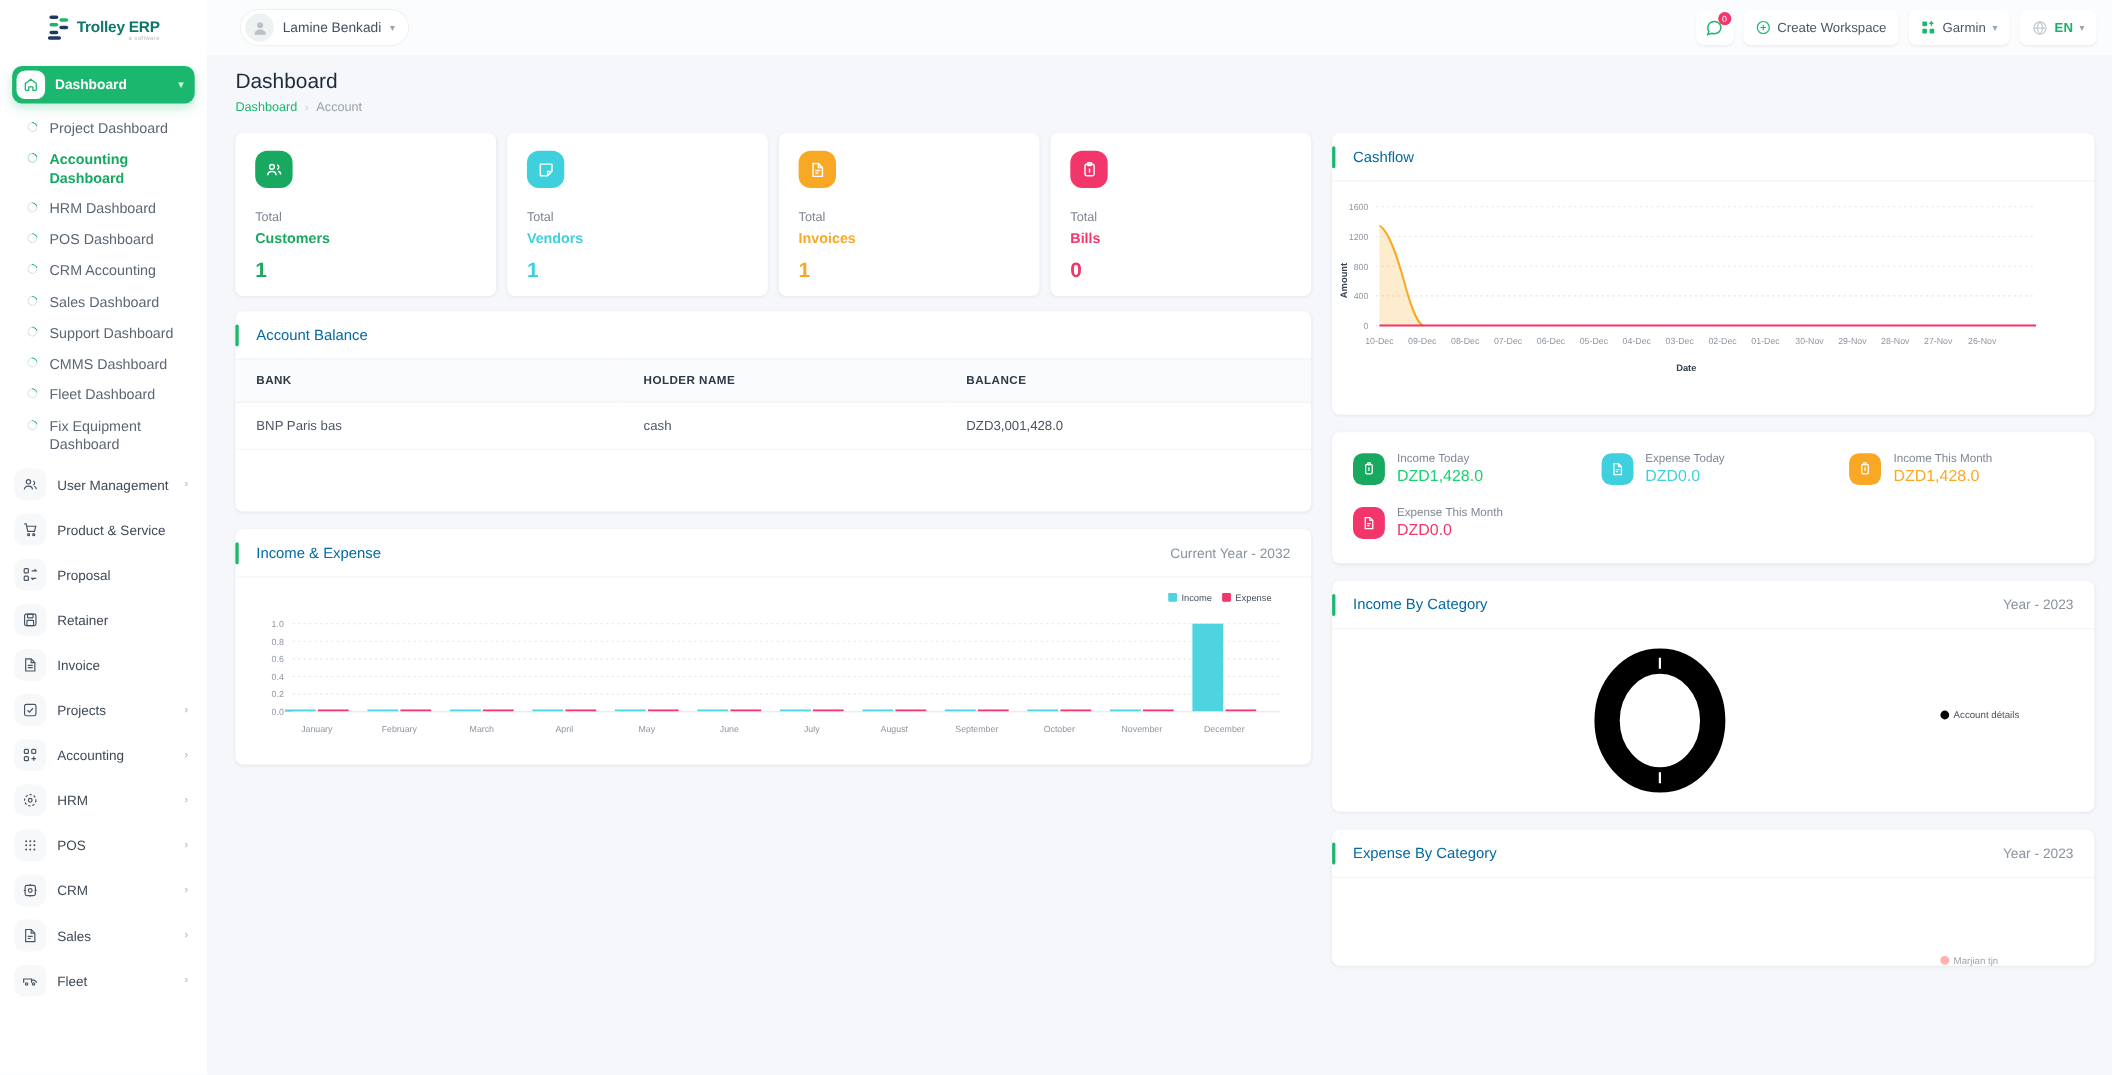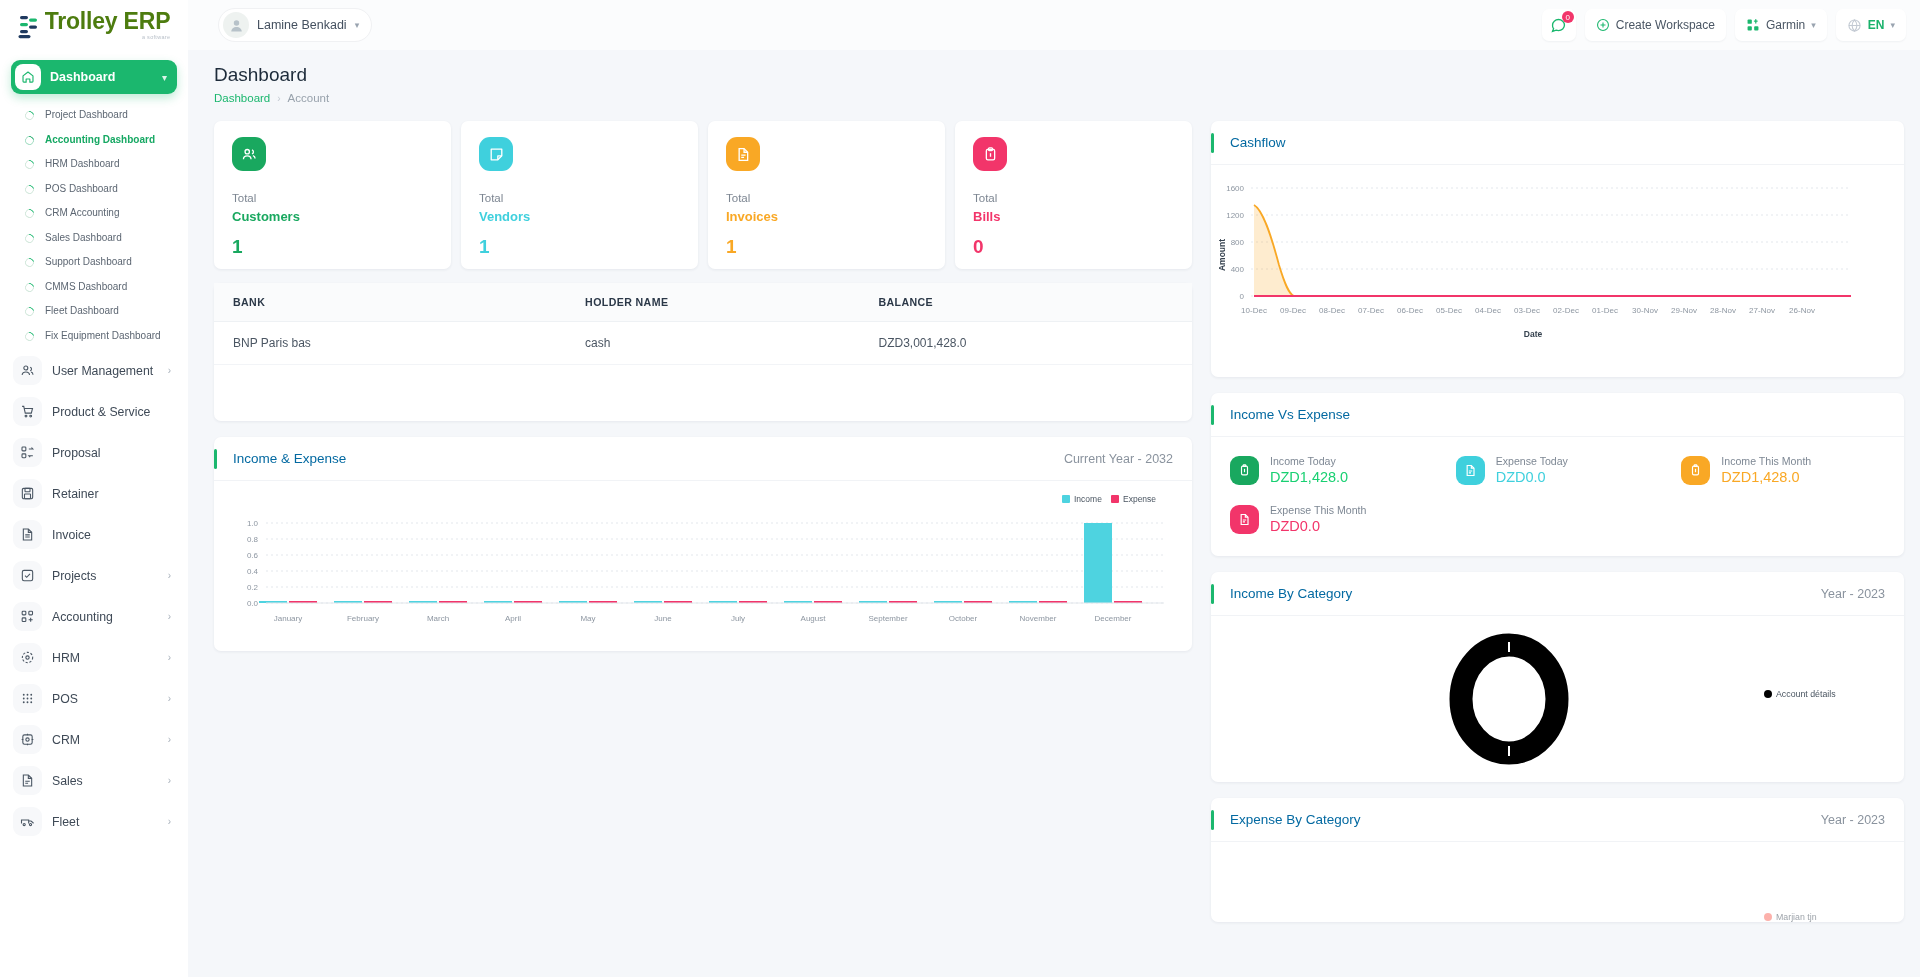--- a/index.html
+++ b/index.html
@@ -19,21 +19,21 @@
     position: relative; z-index: 30;
   }
   .brand {
     width: 188px; min-width: 188px; height: 50px;
     display: flex; align-items: center; justify-content: center;
     background: #fff;
   }
   .brand-logo { display: flex; align-items: flex-end; gap: 5px; }
   .brand-mark { width: 22px; height: 26px; position: relative; }
   .brand-text { display: flex; flex-direction: column; line-height: 1; }
-  .brand-name { font-size: 23px; font-weight: 700; color: #4d7c0f; letter-spacing: -.2px; }
+  .brand-name { font-size: 14px; font-weight: 700; color: #0f766e; letter-spacing: -.2px; }
   .brand-sub { font-size: 5.5px; color: #b9c0c9; text-align: right; margin-top: 2px; letter-spacing: .3px;}
 
   .user-chip {
     margin-left: 30px;
     height: 34px; border-radius: 18px; background: #fff;
     border: 1px solid #f0f1f3;
     display: flex; align-items: center; gap: 8px;
     padding: 0 12px 0 4px;
   }
   .avatar {
@@ -79,23 +79,22 @@
   .nav-active .ico-box {
     width: 26px; height: 26px; border-radius: 8px; background: #fff;
     display: flex; align-items: center; justify-content: center;
   }
   .nav-active .lbl { color: #fff; font-size: 12.5px; font-weight: 700; }
   .nav-active .chev { margin-left: auto; color: #d9f5e8; font-size: 10px; }
 
   .sub-list { padding: 9px 0 2px 0; }
   .sub-item {
     display: flex; align-items: flex-start; gap: 11px;
-    padding: 6px 0 6px 14px; font-size: 10px; color: #5c6672;
+    padding: 6px 0 6px 14px; font-size: 13px; color: #5c6672;
     line-height: 1.25;
-    text-align: center;
   }
   .sub-item .dot {
     width: 9px; height: 9px; min-width: 9px; margin-top: 2px;
     border: 1.4px solid #cfe6d9; border-radius: 50%;
     border-top-color: #1bb76e; transform: rotate(35deg);
   }
   .sub-item.active { color: #16a863; font-weight: 700; }
   .sub-item.active .dot { border-color: #9fdcc0; border-top-color: #16a863; }
 
   .nav-item {
@@ -521,20 +520,23 @@
                 <path d="M9 7.6v3.8"></path>
               </svg>
             </div>
             <div class="stat-total">Total</div>
             <div class="stat-label" style="color:#f2356a">Bills</div>
             <div class="stat-value" style="color:#f2356a">0</div>
           </div>
         </div>
 
         <div class="card" style="margin-top:14px;">
+          <div class="card-head">
+            <span class="card-title">Account Balance</span>
+          </div>
           <div class="balance-body">
             <table class="tbl">
               <thead>
                 <tr>
                   <th style="width:36%">BANK</th>
                   <th style="width:30%">HOLDER NAME</th>
                   <th>BALANCE</th>
                 </tr>
               </thead>
               <tbody>
@@ -670,23 +672,20 @@
                 <text class="tick" x="512" y="148" text-anchor="middle">28-Nov</text>
                 <text class="tick" x="551" y="148" text-anchor="middle">27-Nov</text>
                 <text class="tick" x="591" y="148" text-anchor="middle">26-Nov</text>
               </g>
               <text class="axlab" x="322" y="172" text-anchor="middle">Date</text>
             </svg>
           </div>
         </div>
 
         <div class="card" style="margin-top:16px;">
-          <div class="card-head">
-            <span class="card-title">Income Vs Expense</span>
-          </div>
           <div class="ive-grid">
             <div class="ive-item">
               <span class="ive-ico" style="background:#19a85f">
                 <svg width="15" height="15" viewBox="0 0 18 18" fill="none" stroke="#fff" stroke-width="1.4">
                   <rect x="5.4" y="3.8" width="7.2" height="10.4" rx="1.6"></rect>
                     <rect x="7.4" y="2.2" width="3.2" height="2" rx=".8"></rect>
                     <path d="M9 7v4"></path>
                 </svg>
               </span>
               <span>

